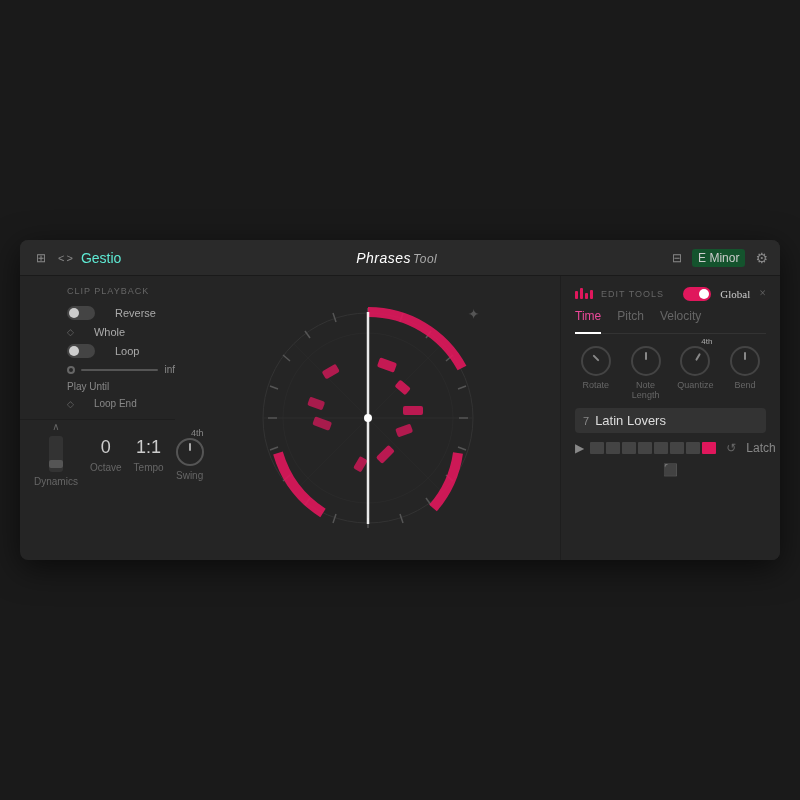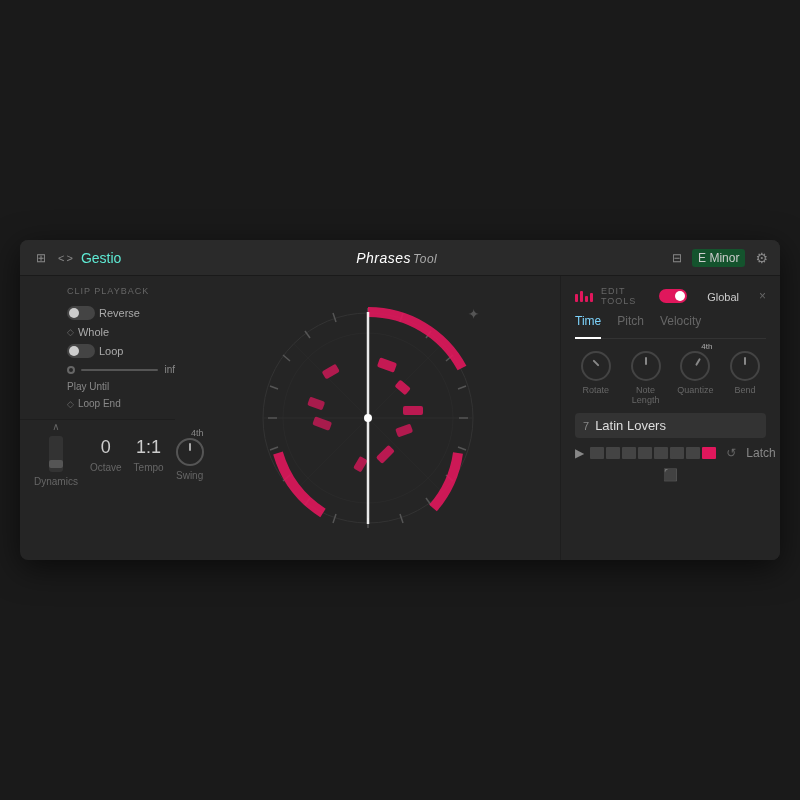--- a/index.html
+++ b/index.html
@@ -118,21 +118,21 @@
     .panel-label {
       color: #666;
       font-size: 9px;
       letter-spacing: 1px;
       text-transform: uppercase;
       margin-bottom: 4px;
     }
     .control-row {
       display: flex;
       align-items: center;
-      gap: 4px;
+      gap: 20px;
     }
     .toggle-switch {
       width: 28px;
       height: 14px;
       background: #444;
       border-radius: 7px;
       position: relative;
       cursor: pointer;
       flex-shrink: 0;
     }
@@ -325,22 +325,23 @@
       align-items: flex-end;
     }
     .edit-icon-bar {
       width: 3px;
       background: #e0175c;
       border-radius: 1px;
     }
     .global-toggle {
       margin-left: auto;
       display: flex;
-      align-items: flex-end;
-      gap: 20px;
+      align-items: center;
+      gap: 9px;
+      font-family: Liberation Serif, serif;
     }
     .global-pill {
       width: 28px;
       height: 14px;
       background: #e0175c;
       border-radius: 7px;
       position: relative;
     }
     .global-pill-knob {
       width: 10px;
@@ -366,21 +367,21 @@
       border-bottom: 1px solid #333;
       padding-bottom: 6px;
     }
     .tab {
       color: #666;
       font-size: 12px;
       cursor: pointer;
       padding-bottom: 4px;
     }
     .tab.active {
-      color: #7dd3fc;
+      color: #ec4899;
       border-bottom: 2px solid #fff;
       margin-bottom: -7px;
     }
     .tools-grid {
       display: grid;
       grid-template-columns: repeat(4, 1fr);
       gap: 8px;
       margin-top: 4px;
     }
     .tool-item {

